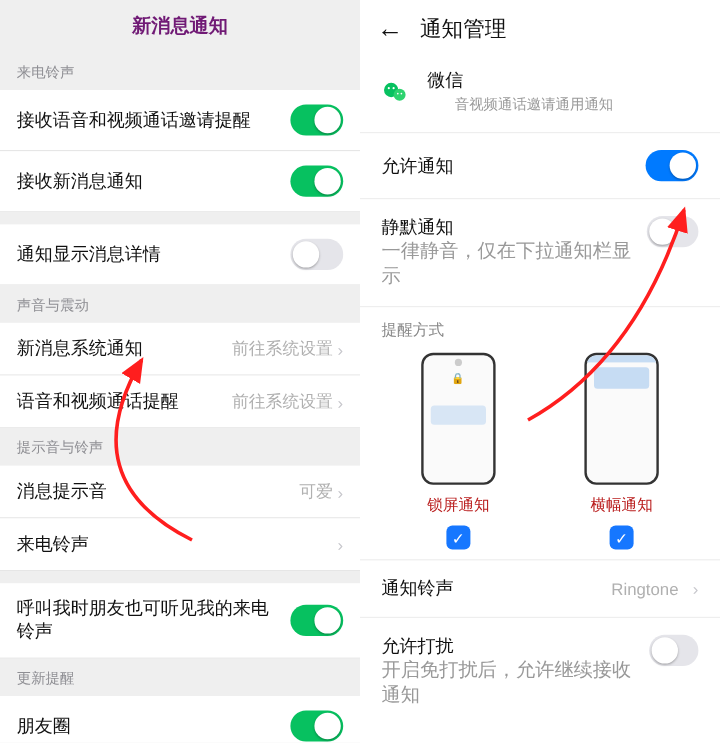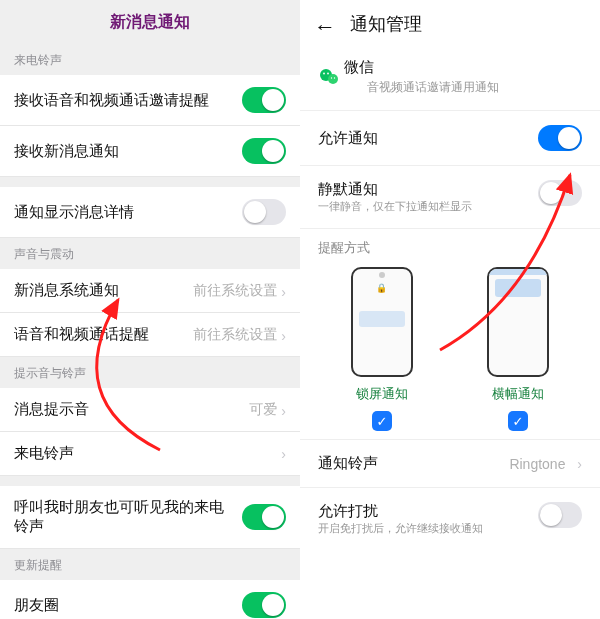--- a/index.html
+++ b/index.html
@@ -65,55 +65,55 @@
   
   .r-header {
     height: 48px;
     display:flex; align-items:center;
     padding: 0 14px;
     font-size: 18px;
     color:#111;
     gap:14px;
   }
   .r-app {
-    display:flex; align-items:center; 
+    display:flex; align-items:center; gap:12px;
     padding: 10px 16px 14px;
   }
   .r-app-icon {
     width:28px;height:28px;border-radius:6px;background:#fff;
     display:flex;align-items:center;justify-content:center;
   }
   .r-app-icon svg{width:24px;height:24px;}
   .r-app-name{font-size:15px;color:#111;}
   .r-app-sub{font-size:12px;color:#999;margin-top:2px;margin-left:23px;}
   .r-sep { height:1px;background:#eee; }
   .r-row {
     padding: 14px 18px;
     display:flex;align-items:center;justify-content:space-between;
     font-size:15px;color:#111;
   }
-  .r-sub { font-size:11px; color:#999; }
+  .r-sub { font-size:16px; color:#999; }
   .r-sec-title{font-size:13px;color:#888;padding:10px 18px 4px;}
 
   .r-previews{
     display:flex;justify-content:space-around;
     padding:6px 14px 8px;
   }
   .prev{display:flex;flex-direction:column;align-items:center;gap:8px;}
   .phone{
     width:62px;height:110px;border:2px solid #333;border-radius:10px;
     background:#fafafa;position:relative;overflow:hidden;
   }
   .phone .notch{position:absolute;top:3px;left:50%;transform:translateX(-50%);width:6px;height:6px;border-radius:3px;background:#ccc;}
   .phone .lock{position:absolute;top:14px;left:50%;transform:translateX(-50%);font-size:9px;color:#bbb;}
   .phone .bar{position:absolute;left:6px;right:6px;height:16px;background:#d8e6f5;border-radius:3px;}
   .phone.lockscreen .bar{top:42px;}
   .phone.banner .hdr{position:absolute;top:0;left:0;right:0;height:6px;background:#c6dcf3;}
   .phone.banner .bar{top:10px;height:18px;background:#c6dcf3;}
-  .prev-label{font-size:13px;color:#15803d;}
+  .prev-label{font-size:13px;color:#b91c1c;}
   .check{
     width:20px;height:20px;border-radius:5px;background:#1677ff;
     display:flex;align-items:center;justify-content:center;color:#fff;font-size:13px;
   }
 
   
   .arrow{position:absolute;pointer-events:none;}
   .arrow svg{overflow:visible;}
 </style>
 </head>

